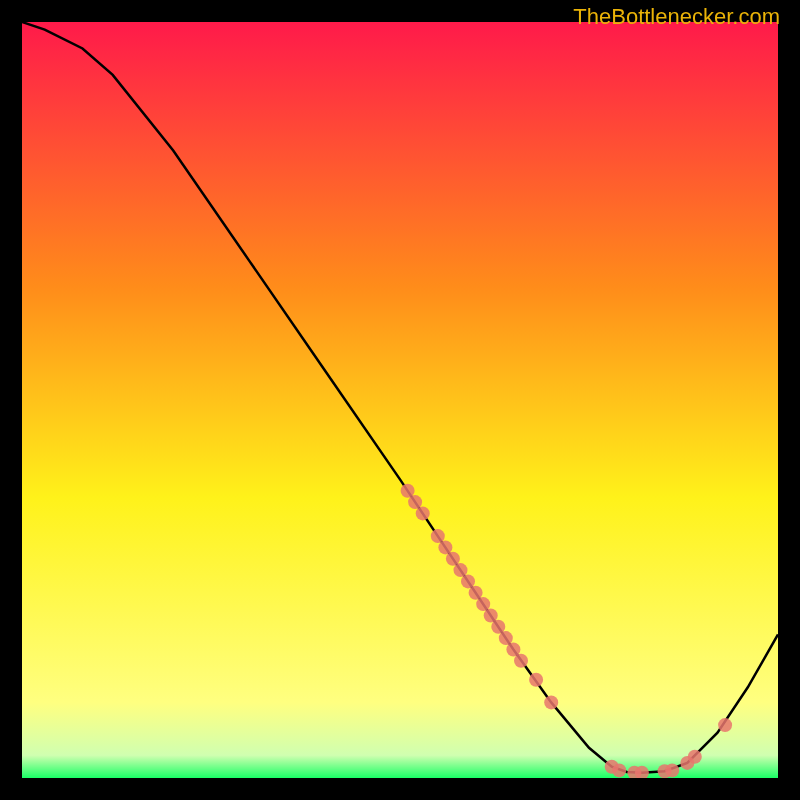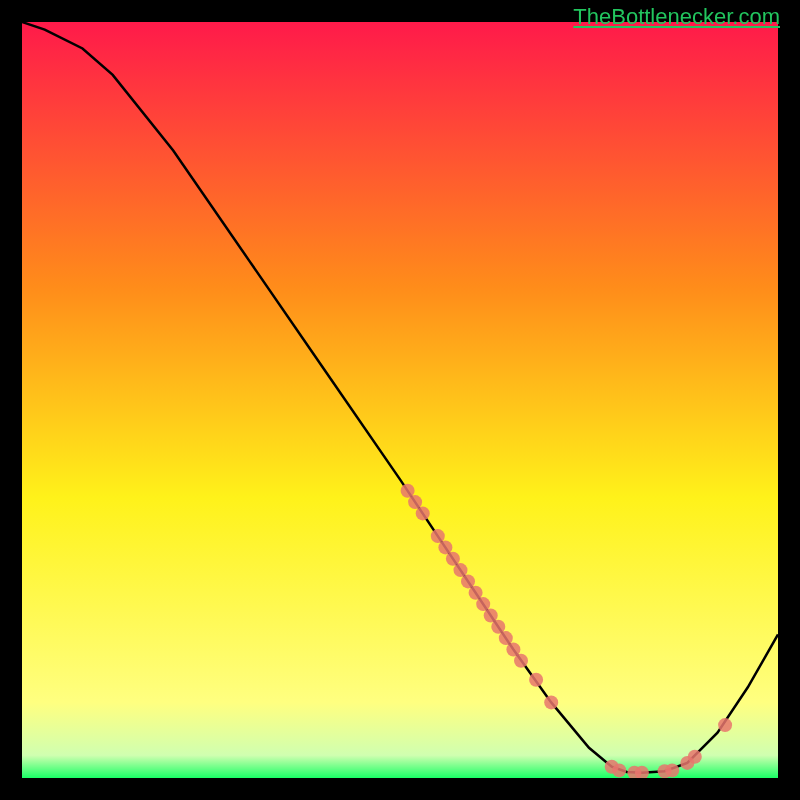--- a/index.html
+++ b/index.html
@@ -1,25 +1,24 @@
 <!DOCTYPE html>
 <html><head>
 <meta charset="utf-8">
 <style>
   * { margin: 0; padding: 0; box-sizing: border-box; }
   body { width: 800px; height: 800px; background: #000; position: relative; font-family: Arial, sans-serif; }
   .watermark {
     position: absolute;
     top: 4px;
     right: 20px;
-    color: #22c55e;
+    color: #eab308;
     font-size: 22px;
     font-weight: 500;
     z-index: 10;
-    text-decoration: underline;
   }
   .plot-area {
     position: absolute;
     left: 22px;
     top: 22px;
     width: 756px;
     height: 756px;
   }
   svg { display: block; }
 </style>

